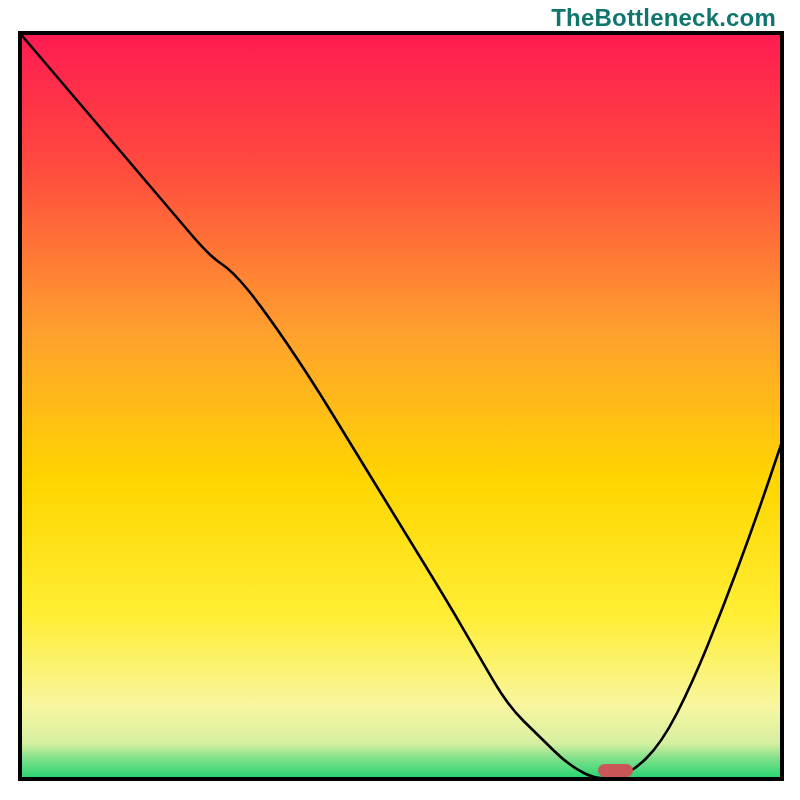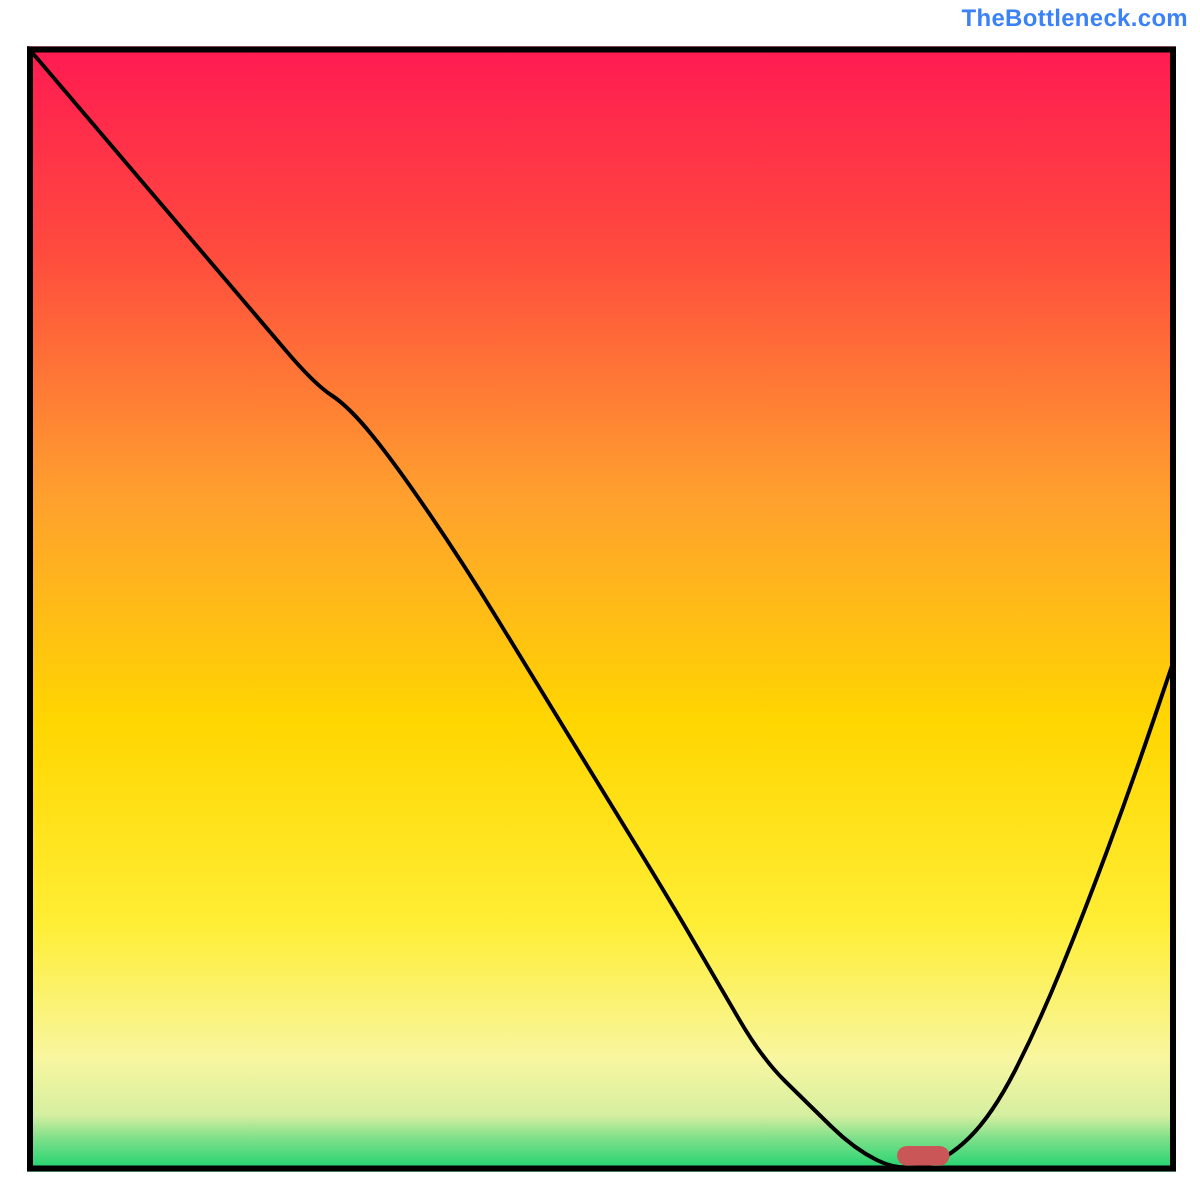--- a/index.html
+++ b/index.html
@@ -11,25 +11,25 @@
     overflow: hidden;
   }
   .stage {
     position: relative;
     width: 800px;
     height: 800px;
   }
   .watermark {
     position: absolute;
     top: 4px;
-    right: 8px;
+    right: 24px;
     font-family: Arial, Helvetica, sans-serif;
-    font-size: 16px;
+    font-size: 24px;
     font-weight: bold;
-    color: #3b82f6;
+    color: #0f766e;
     letter-spacing: 0.2px;
     z-index: 10;
   }
   .gradient {
     position: absolute;
     left: 18px;
     top: 31px;
     width: 766px;
     height: 750px;
     

